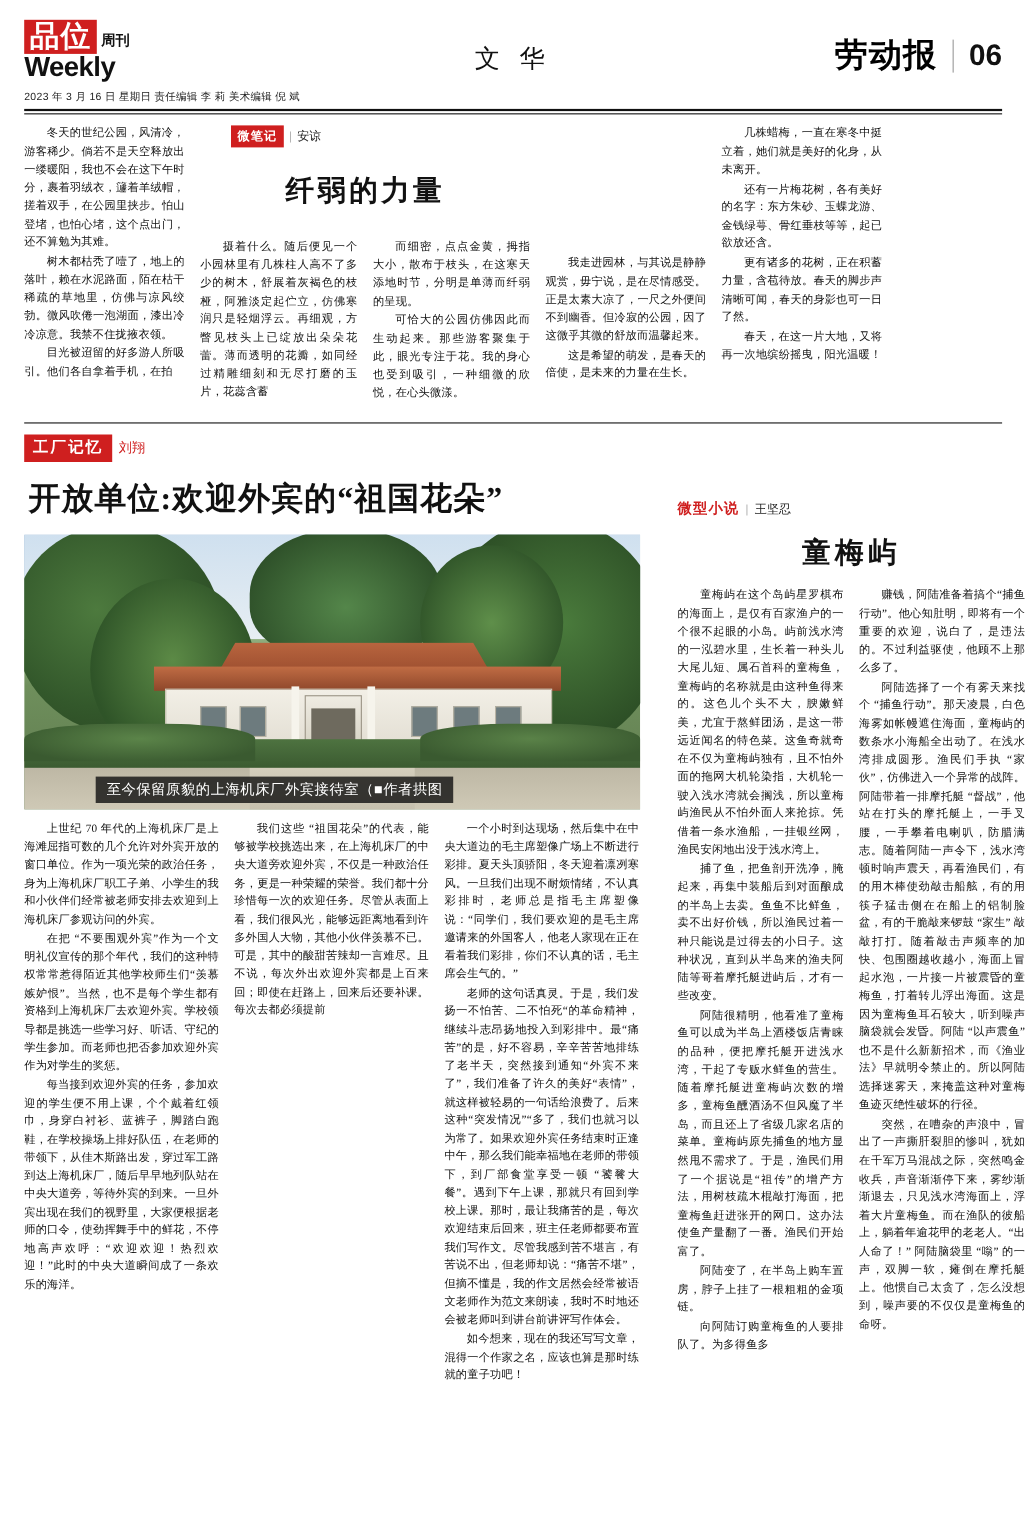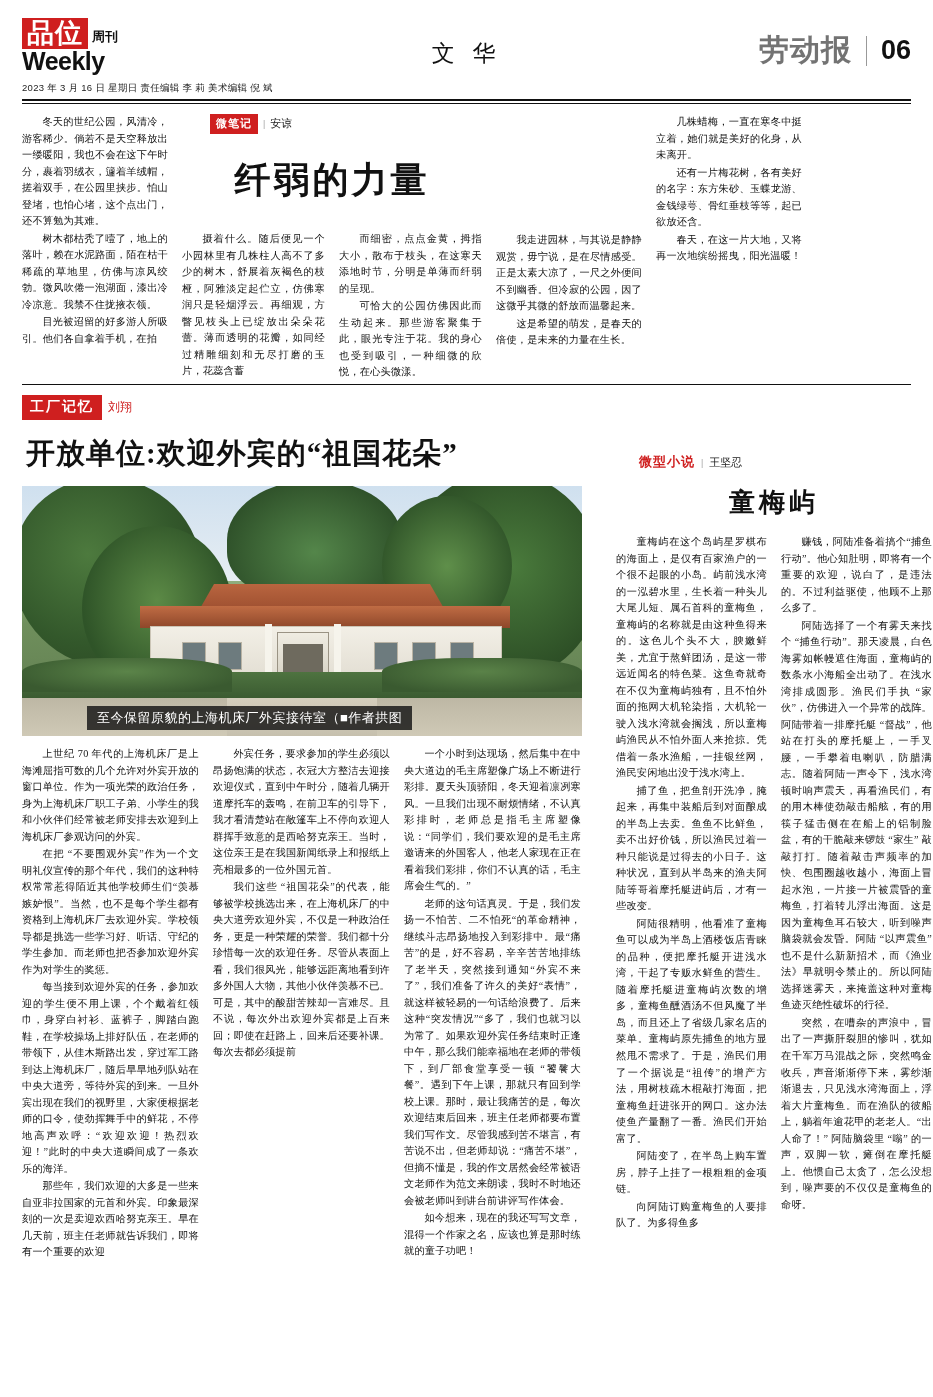--- a/index.html
+++ b/index.html
@@ -65,21 +65,21 @@
     font-weight: normal;
     color: #111;
   }
   .mh-right {
     display: flex;
     align-items: center;
     gap: 14px;
     margin-top: 12px;
   }
   .paper-name {
-    color: #737373;
+    color: #000000;
     font-family: "Liberation Serif", serif;
     font-weight: bold;
     font-size: 30px;
     letter-spacing: 1px;
   }
   .vrule { width: 1px; height: 30px; background: #999; }
   .pageno {
     font-family: "Liberation Sans", sans-serif;
     font-size: 27px;
     font-weight: bold;
@@ -140,21 +140,21 @@
     font-size: 13px;
   }
   .kicker-sep { color: #888; font-size: 11px; }
   .kicker-author {
     font-family: "Liberation Sans", sans-serif;
     font-size: 11px;
     color: #222;
   }
   .headline-1 {
     text-align: center;
-    font-size: 36px;
+    font-size: 26px;
     font-weight: bold;
     letter-spacing: 3px;
     margin: 22px 0 26px 0;
     font-family: "Liberation Serif", serif;
   }
 
   
   .mid-rule { border-top: 1px solid #111; margin: 8px 0 0 0; }
 
   
@@ -332,20 +332,21 @@
     </div>
 
     <div class="tcol col-text" style="padding-top:118px;">
       <p>我走进园林，与其说是静静观赏，毋宁说，是在尽情感受。正是太素大凉了，一尺之外便间不到幽香。但冷寂的公园，因了这微乎其微的舒放而温馨起来。</p>
       <p>这是希望的萌发，是春天的倍使，是未来的力量在生长。</p>
     </div>
 
     <div class="tcol col-text">
       <p>几株蜡梅，一直在寒冬中挺立着，她们就是美好的化身，从未离开。</p>
       <p>还有一片梅花树，各有美好的名字：东方朱砂、玉蝶龙游、金钱绿萼、骨红垂枝等等，起已欲放还含。</p>
+      <p>更有诸多的花树，正在积蓄力量，含苞待放。春天的脚步声清晰可闻，春天的身影也可一日了然。</p>
       <p>春天，在这一片大地，又将再一次地缤纷摇曳，阳光温暖！</p>
     </div>
   </div>
 
   <div class="mid-rule"></div>
 
   <div class="main-split">
 
     <div class="left-block">
       <div class="kicker2">
@@ -381,38 +382,36 @@
           <div class="hedge3"></div>
         </div>
         <div class="caption-bar">至今保留原貌的上海机床厂外宾接待室（■作者拱图</div>
       </div>
 
       <div class="three-cols">
         <div class="c col-text">
           <p>上世纪 70 年代的上海机床厂是上海滩屈指可数的几个允许对外宾开放的窗口单位。作为一项光荣的政治任务，身为上海机床厂职工子弟、小学生的我和小伙伴们经常被老师安排去欢迎到上海机床厂参观访问的外宾。</p>
           <p>在把 “不要围观外宾”作为一个文明礼仪宣传的那个年代，我们的这种特权常常惹得陌近其他学校师生们“羡慕嫉妒恨”。当然，也不是每个学生都有资格到上海机床厂去欢迎外宾。学校领导都是挑选一些学习好、听话、守纪的学生参加。而老师也把否参加欢迎外宾作为对学生的奖惩。</p>
           <p>每当接到欢迎外宾的任务，参加欢迎的学生便不用上课，个个戴着红领巾，身穿白衬衫、蓝裤子，脚踏白跑鞋，在学校操场上排好队伍，在老师的带领下，从佳木斯路出发，穿过军工路到达上海机床厂，随后早早地列队站在中央大道旁，等待外宾的到来。一旦外宾出现在我们的视野里，大家便根据老师的口令，使劲挥舞手中的鲜花，不停地高声欢呼：“欢迎欢迎！热烈欢迎！”此时的中央大道瞬间成了一条欢乐的海洋。</p>
-          <p>那些年，我们欢迎的大多是一些来自亚非拉国家的元首和外宾。印象最深刻的一次是卖迎欢西哈努克亲王。早在几天前，班主任老师就告诉我们，即将有一个重要的欢迎</p>
         </div>
         <div class="c col-text">
-          <p>外宾任务，要求参加的学生必须以昂扬饱满的状态，衣冠大方整洁去迎接欢迎仪式，直到中午时分，随着几辆开道摩托车的轰鸣，在前卫车的引导下，我才看清楚站在敞篷车上不停向欢迎人群挥手致意的是西哈努克亲王。当时，这位亲王是在我国新闻纸录上和报纸上亮相最多的一位外国元首。</p>
           <p>我们这些 “祖国花朵”的代表，能够被学校挑选出来，在上海机床厂的中央大道旁欢迎外宾，不仅是一种政治任务，更是一种荣耀的荣誉。我们都十分珍惜每一次的欢迎任务。尽管从表面上看，我们很风光，能够远距离地看到许多外国人大物，其他小伙伴羡慕不已。可是，其中的酸甜苦辣却一言难尽。且不说，每次外出欢迎外宾都是上百来回；即使在赶路上，回来后还要补课。每次去都必须提前</p>
         </div>
         <div class="c col-text">
           <p>一个小时到达现场，然后集中在中央大道边的毛主席塑像广场上不断进行彩排。夏天头顶骄阳，冬天迎着凛冽寒风。一旦我们出现不耐烦情绪，不认真彩排时，老师总是指毛主席塑像说：“同学们，我们要欢迎的是毛主席邀请来的外国客人，他老人家现在正在看着我们彩排，你们不认真的话，毛主席会生气的。”</p>
           <p>老师的这句话真灵。于是，我们发扬一不怕苦、二不怕死“的革命精神，继续斗志昂扬地投入到彩排中。最“痛苦”的是，好不容易，辛辛苦苦地排练了老半天，突然接到通知“外宾不来了”，我们准备了许久的美好“表情”，就这样被轻易的一句话给浪费了。后来这种“突发情况”“多了，我们也就习以为常了。如果欢迎外宾任务结束时正逢中午，那么我们能幸福地在老师的带领下，到厂部食堂享受一顿 “饕餮大餐”。遇到下午上课，那就只有回到学校上课。那时，最让我痛苦的是，每次欢迎结束后回来，班主任老师都要布置我们写作文。尽管我感到苦不堪言，有苦说不出，但老师却说：“痛苦不堪”，但摘不懂是，我的作文居然会经常被语文老师作为范文来朗读，我时不时地还会被老师叫到讲台前讲评写作体会。</p>
           <p>如今想来，现在的我还写写文章，混得一个作家之名，应该也算是那时练就的童子功吧！</p>
         </div>
       </div>
     </div>
 
     <div class="vert-divider"></div>
 
     <div class="right-block">
-      <div class="kicker2" style="margin-top:58px;margin-left:23px;">
+      <div class="kicker2" style="margin-top:58px;">
         <span class="kicker-tag plain">微型小说</span>
         <span class="kicker-sep">|</span>
         <span class="kicker-author">王坚忍</span>
       </div>
       <div class="headline-3">童梅屿</div>
 
       <div class="two-cols">
         <div class="c col-text">
           <p>童梅屿在这个岛屿星罗棋布的海面上，是仅有百家渔户的一个很不起眼的小岛。屿前浅水湾的一泓碧水里，生长着一种头儿大尾儿短、属石首科的童梅鱼，童梅屿的名称就是由这种鱼得来的。这色儿个头不大，腴嫩鲜美，尤宜于熬鲜团汤，是这一带远近闻名的特色菜。这鱼奇就奇在不仅为童梅屿独有，且不怕外面的拖网大机轮染指，大机轮一驶入浅水湾就会搁浅，所以童梅屿渔民从不怕外面人来抢掠。凭借着一条水渔船，一挂银丝网，渔民安闲地出没于浅水湾上。</p>
           <p>捕了鱼，把鱼剖开洗净，腌起来，再集中装船后到对面酿成的半岛上去卖。鱼鱼不比鲜鱼，卖不出好价钱，所以渔民过着一种只能说是过得去的小日子。这种状况，直到从半岛来的渔夫阿陆等哥着摩托艇进屿后，才有一些改变。</p>

